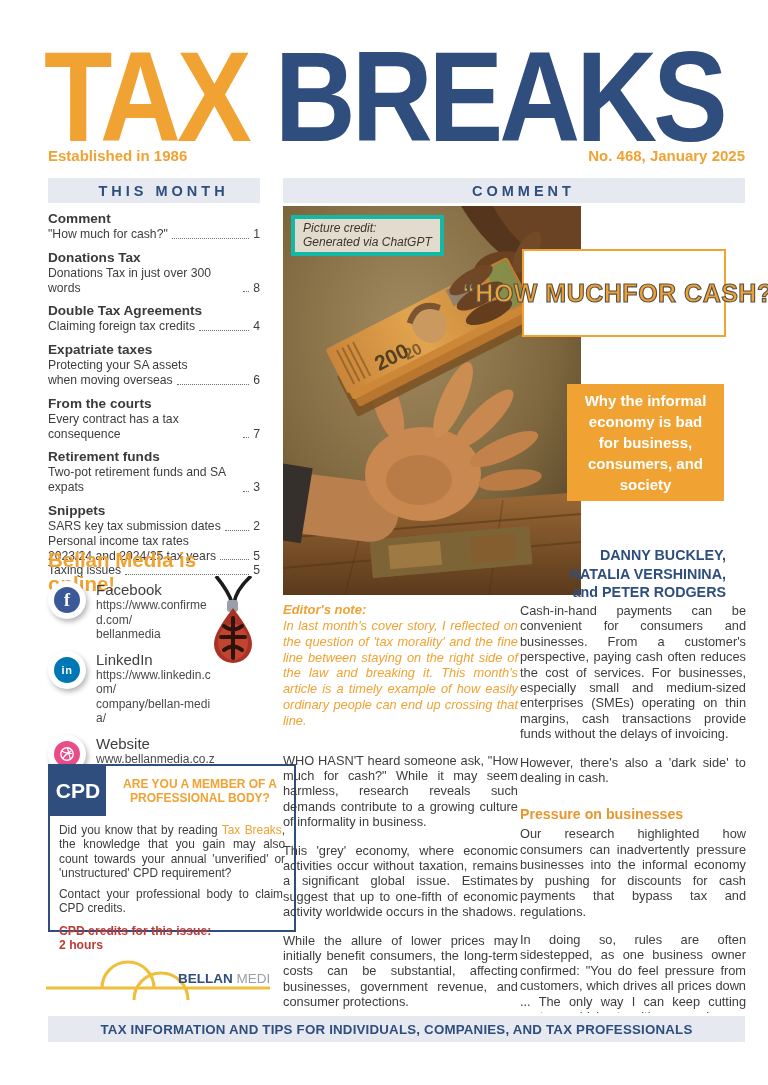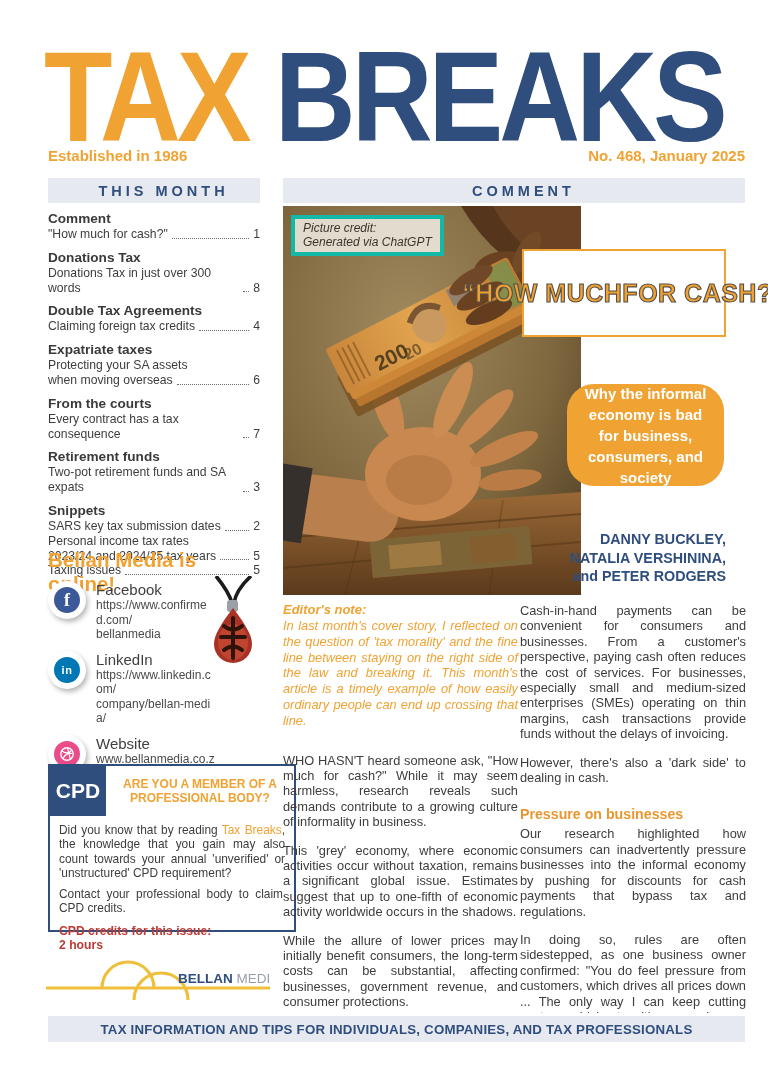--- a/index.html
+++ b/index.html
@@ -72,24 +72,24 @@
     letter-spacing:.2px;}
 
   
   .photo{position:absolute;top:206px;left:283px;width:298px;height:389px;}
   .credit{position:absolute;top:215px;left:291px;background:rgba(233,227,215,.93);border:4px solid #14b8a6;
     padding:3px 8px;font-style:italic;font-size:12px;line-height:13.5px;color:#3a352c;}
   .headline-box{position:absolute;top:249px;left:522px;width:204px;height:88px;background:#fff;
     border:2px solid var(--orange);display:flex;align-items:center;justify-content:center;}
   .headline-box div{font-weight:700;font-size:25px;line-height:33px;color:var(--orange);
     letter-spacing:.5px;-webkit-text-stroke:1.1px #55504a;white-space:nowrap;}
-  .callout{position:absolute;top:384px;left:567px;width:157px;height:102px;background:var(--orange);
+  .callout{position:absolute;top:384px;left:567px;width:157px;height:117px;background:var(--orange);
     color:#fff;font-weight:700;font-size:15px;line-height:21px;text-align:center;
-    display:flex;align-items:center;justify-content:center;padding:8px 10px;border-radius:27px;}
-  .authors{position:absolute;top:530px;left:520px;width:206px;text-align:right;
+    display:flex;align-items:center;justify-content:center;padding:8px 10px;}
+  .authors{position:absolute;top:546px;left:520px;width:206px;text-align:right;
     color:var(--navy);font-weight:700;font-size:14.3px;line-height:18.5px;}
 
   .colA{position:absolute;top:601px;left:283px;width:235px;}
   .colB{position:absolute;top:601px;left:520px;width:226px;height:412px;overflow:hidden;}
   .ed-label{color:var(--orange);font-weight:700;font-style:italic;font-size:13px;line-height:17px;}
   .ed-note{color:var(--orange);font-style:italic;font-size:12.8px;line-height:15.8px;text-align:justify;}
   .para{font-size:12.8px;line-height:15.4px;text-align:justify;color:#3d3d3d;margin-top:13px;}
   .colA .ed-block{margin-top:0;}
   .colA .para.first{margin-top:24px;}
   .colB .para.first{margin-top:2px;}

